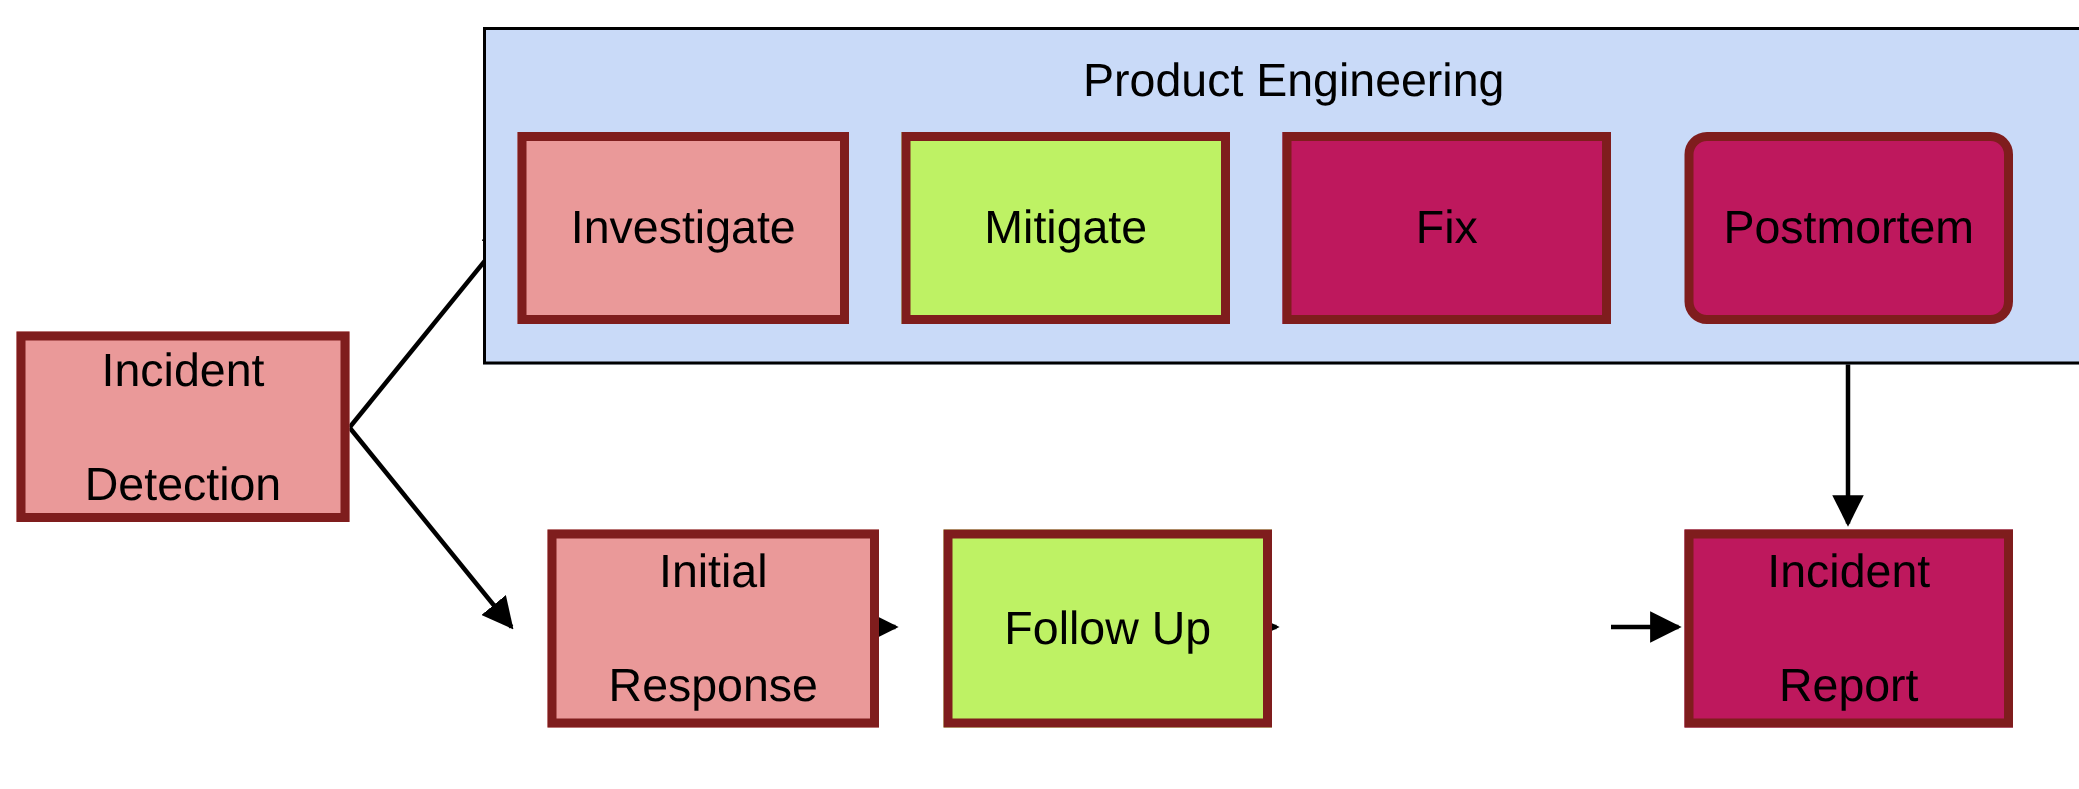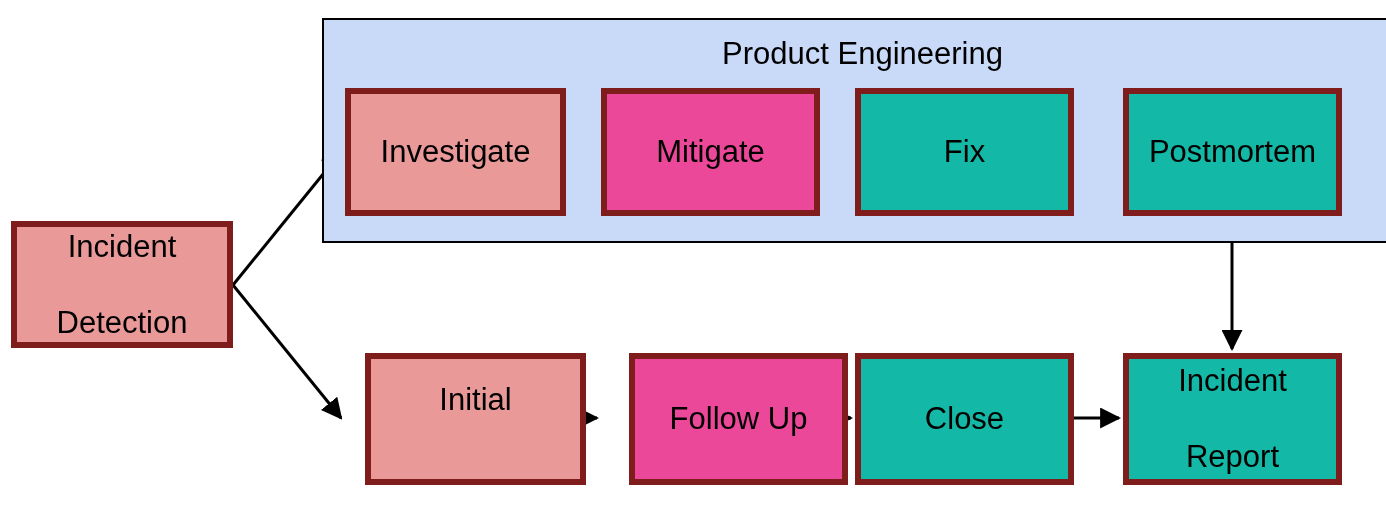--- a/index.html
+++ b/index.html
@@ -37,22 +37,22 @@
     box-sizing: border-box;
     display: flex;
     align-items: center;
     justify-content: center;
     text-align: center;
     font-size: 31px;
     line-height: 38px;
     color: #000000;
   }
   .node.red    { background: #ea9999; }
-  .node.yellow { background: #ec4899; }
-  .node.green  { background: #14b8a6; align-items: center; }
+  .node.yellow { background: #bef264; }
+  .node.green  { background: #be185d; align-items: center; }
   .node span { display: block; padding: 0 4px; }
   #edges {
     position: absolute;
     left: 0;
     top: 0;
     width: 1386px;
     height: 526px;
     pointer-events: none;
   }
 </style>
@@ -111,31 +111,28 @@
 
   <div class="node red" style="left:345px; top:88px; width:221px; height:128px;">
     <span>Investigate</span>
   </div>
   <div class="node yellow" style="left:601px; top:88px; width:219px; height:128px;">
     <span>Mitigate</span>
   </div>
   <div class="node green" style="left:855px; top:88px; width:219px; height:128px;">
     <span>Fix</span>
   </div>
-  <div class="node green" style="left:1123px; top:88px; width:219px; height:128px;">
+  <div class="node green" style="left:1123px; top:88px; width:219px; height:128px;border-radius:15px;">
     <span>Postmortem</span>
   </div>
 
 
   <div class="node red" style="left:365px; top:353px; width:221px; height:132px;">
-    <span><span>Initial</span><br></span>
+    <span><span>Initial</span><br><span>Response</span></span>
   </div>
   <div class="node yellow" style="left:601px; top:353px; width:219px; height:132px;margin-left:28px;">
     <span>Follow Up</span>
-  </div>
-  <div class="node green" style="left:855px; top:353px; width:219px; height:132px;">
-    <span>Close</span>
   </div>
   <div class="node green" style="left:1123px; top:353px; width:219px; height:132px;">
     <span><span>Incident</span><br><span>Report</span></span>
   </div>
 
 </div>
 
 </body></html>

